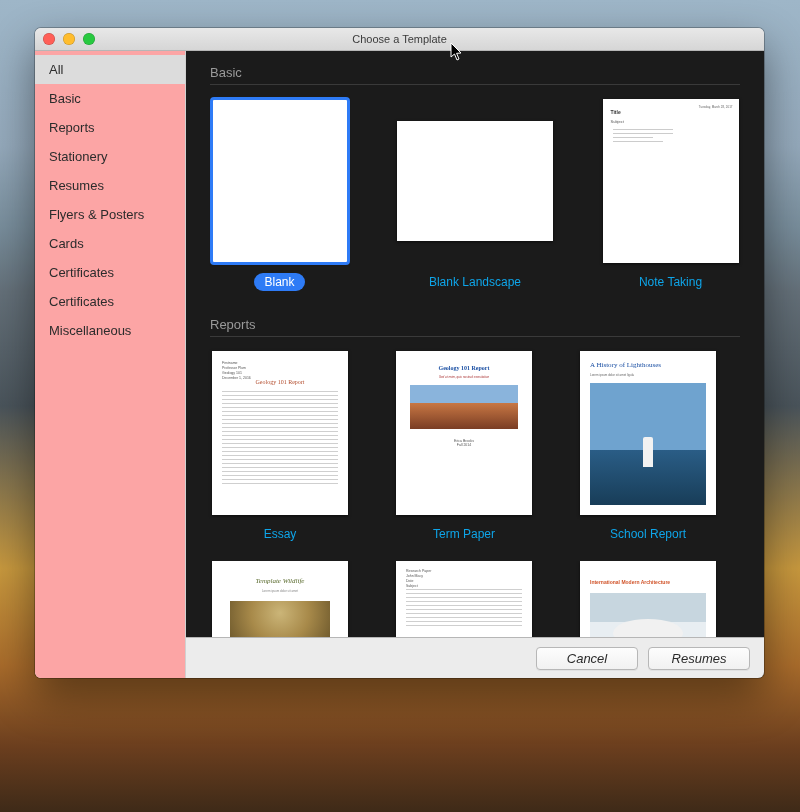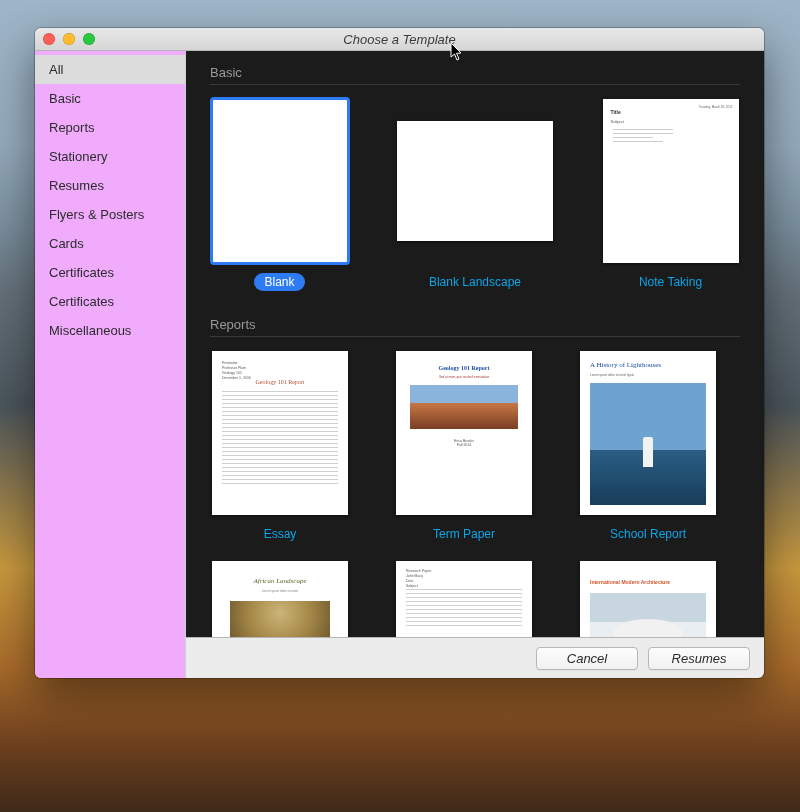--- a/index.html
+++ b/index.html
@@ -63,37 +63,36 @@
     width: 12px; height: 12px; border-radius: 50%;
     box-shadow: inset 0 0 0 .5px rgba(0,0,0,.25);
   }
   .tl.red    { background: #ff5f57; }
   .tl.yellow { background: #ffbd2e; }
   .tl.green  { background: #28c940; }
   .titlebar .title {
     position: absolute;
     left: 0; right: 0;
     text-align: center;
-    font-size: 13px;
+    font-size: 11px;
     color: #3b3b3b;
     pointer-events: none;
-    font-style: italic;
   }
 
   .body {
     flex: 1;
     display: flex;
     min-height: 0;
   }
 
   
   .sidebar {
     width: 150px;
     flex: none;
-    background: #f0abfc;
+    background: #fca5a5;
     border-right: 1px solid #d0d0d0;
     padding-top: 4px;
   }
   .sidebar .item {
     padding: 7px 14px;
     color: #2c2c2c;
     white-space: nowrap;
     cursor: default;
   }
   .sidebar .item.selected {
@@ -347,21 +346,21 @@
                 <div class="sr-lh"></div>
               </div>
             </div>
             <div class="thumb-label">School Report</div>
           </div>
         </div>
 
         <div class="grid tight" style="height:80px; overflow:hidden;">
           <div class="tmpl">
             <div class="thumb portrait">
-              <div class="aw-title">African Landscape</div>
+              <div class="aw-title">Template Wildlife</div>
               <div class="aw-sub">Lorem ipsum dolor sit amet</div>
               <div class="aw-img"></div>
             </div>
           </div>
           <div class="tmpl">
             <div class="thumb portrait">
               <div class="p2-meta">Research Paper<br>John Macy<br>Date<br>Subject</div>
               <div class="p2-body">
                 <div class="l"></div>
                   <div class="l"></div>

